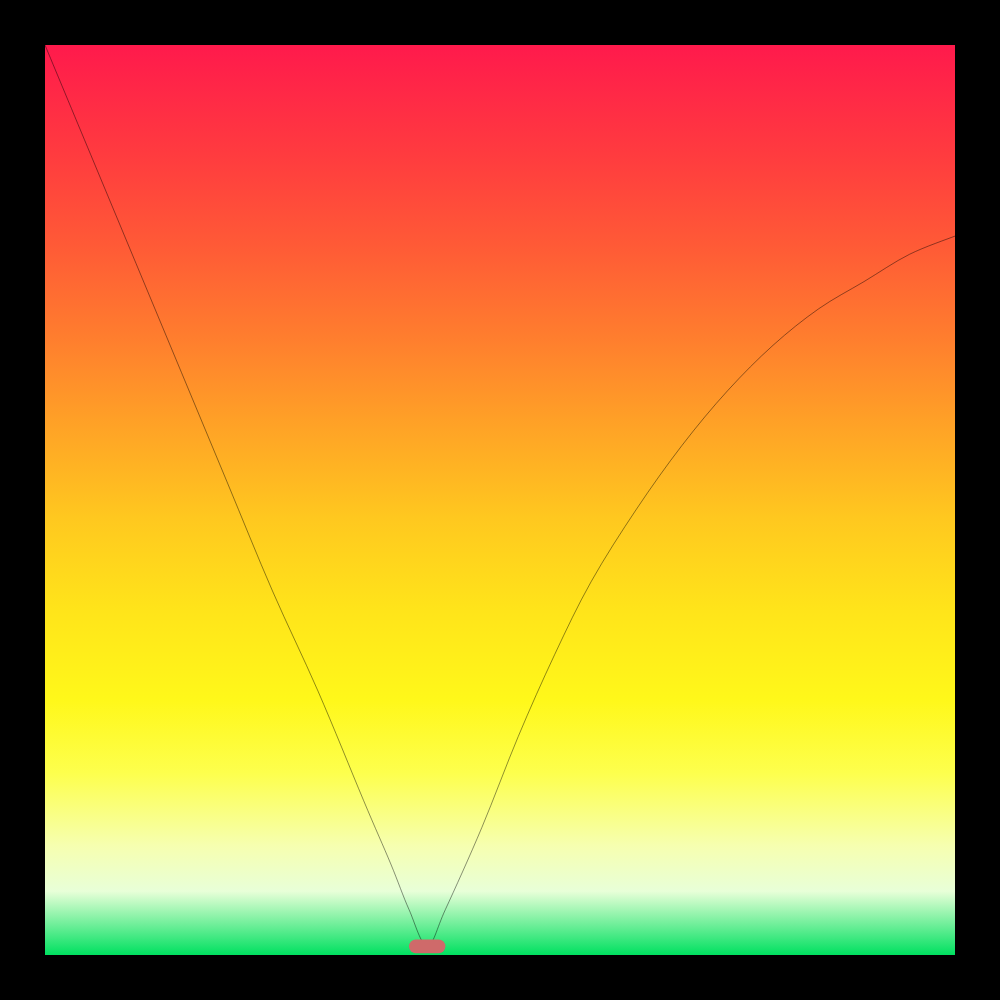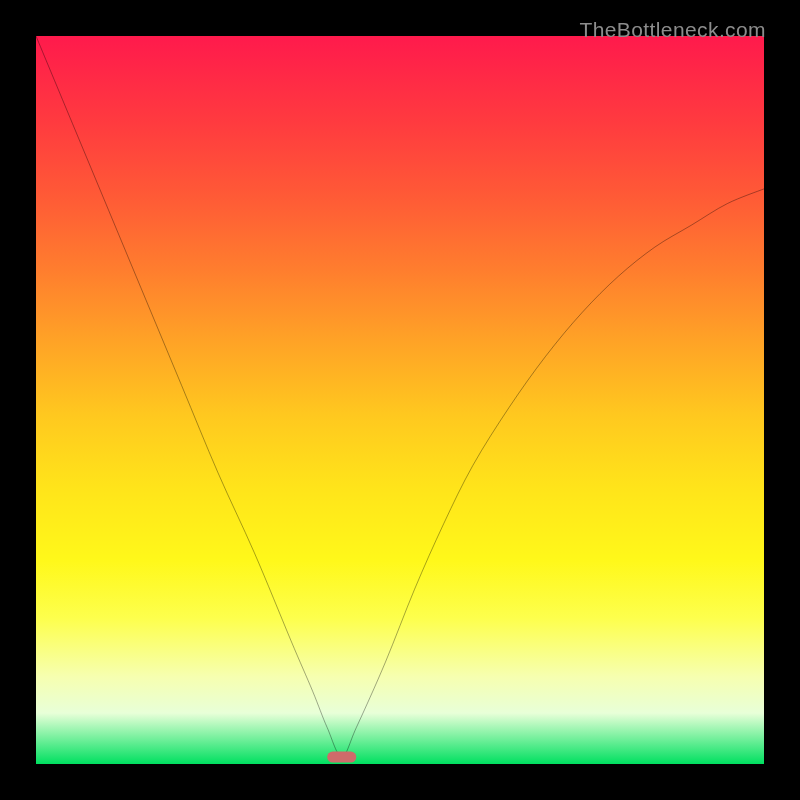--- a/index.html
+++ b/index.html
@@ -59,14 +59,13 @@
 
 <div class="outer">
 
   <div class="plot-area">
     <svg class="curve-layer" viewBox="0 0 100 100" preserveAspectRatio="none">
       <path fill="none" stroke="#000" stroke-width="0.35" vector-effect="non-scaling-stroke" stroke-linecap="round" stroke-linejoin="round" d="M 0.00 0.00 C 0.83 2.00, 3.33 8.00, 5.00 12.00 C 6.67 16.00, 8.33 20.00, 10.00 24.00 C 11.67 28.00, 13.33 32.00, 15.00 36.00 C 16.67 40.00, 18.33 44.00, 20.00 48.00 C 21.67 52.00, 23.33 56.17, 25.00 60.00 C 26.67 63.83, 28.33 67.17, 30.00 71.00 C 31.67 74.83, 33.67 79.83, 35.00 83.00 C 36.33 86.17, 37.17 88.00, 38.00 90.00 C 38.83 92.00, 39.33 93.50, 40.00 95.00 C 40.67 96.50, 41.33 99.00, 42.00 99.00 C 42.67 99.00, 43.00 97.17, 44.00 95.00 C 45.00 92.83, 46.67 89.17, 48.00 86.00 C 49.33 82.83, 50.67 79.17, 52.00 76.00 C 53.33 72.83, 54.67 69.83, 56.00 67.00 C 57.33 64.17, 58.50 61.67, 60.00 59.00 C 61.50 56.33, 63.33 53.50, 65.00 51.00 C 66.67 48.50, 68.33 46.17, 70.00 44.00 C 71.67 41.83, 73.33 39.83, 75.00 38.00 C 76.67 36.17, 78.33 34.50, 80.00 33.00 C 81.67 31.50, 83.33 30.17, 85.00 29.00 C 86.67 27.83, 88.33 27.00, 90.00 26.00 C 91.67 25.00, 93.33 23.83, 95.00 23.00 C 96.67 22.17, 99.17 21.33, 100.00 21.00"></path>
       <rect rx="0.75" ry="0.75" height="1.5" fill="#cf6a6a" width="4" y="98.3" x="40.00"></rect>
     </svg>
   </div>
 
-  <div class="watermark">TheBottleneck.com</div>
 </div>
 
 </body></html>

